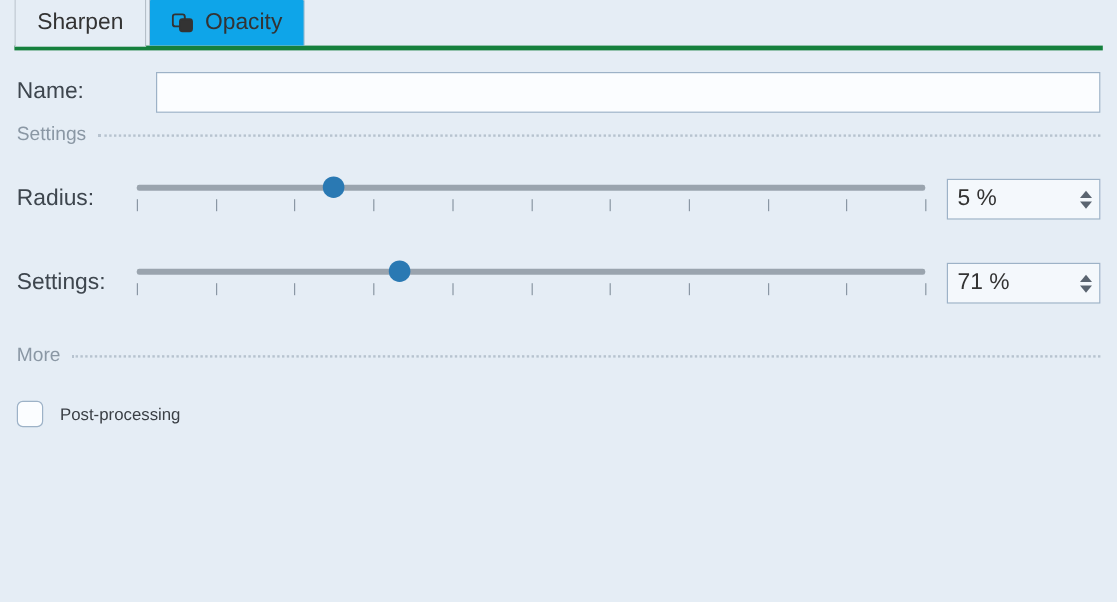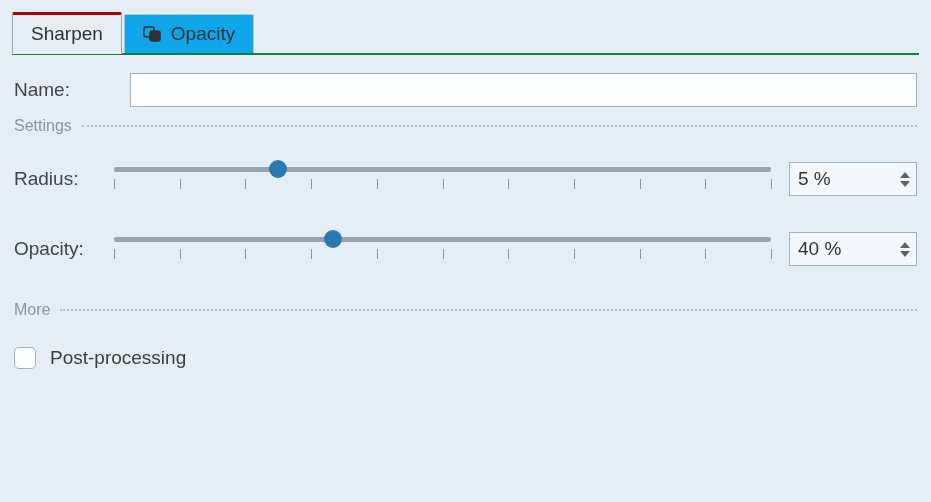--- a/index.html
+++ b/index.html
@@ -15,22 +15,22 @@
   .container {
     width: 931px;
     height: 502px;
     position: relative;
     padding: 0;
   }
   
   .tabs {
     display: flex;
     align-items: flex-end;
-    height: 55px;
-    border-bottom: 2px solid #15803d;
+    height: 42px;
+    border-bottom: 4px solid #15803d;
     margin: 0 12px 0 12px;
   }
   .tab {
     display: flex;
     align-items: center;
     gap: 6px;
     padding: 8px 18px 8px 18px;
     font-size: 19px;
     color: #333;
     border: 1px solid transparent;
@@ -178,21 +178,21 @@
     border-right: 5px solid transparent;
   }
   .arrow-up { border-bottom: 6px solid #5a6470; }
   .arrow-down { border-top: 6px solid #5a6470; }
 
   
   .check-row {
     display: flex;
     align-items: center;
     margin: 0 0 18px 0;
-    font-size: 19px;
+    font-size: 14px;
     cursor: pointer;
   }
   .checkbox {
     width: 22px;
     height: 22px;
     border: 1px solid #9db2c7;
     border-radius: 5px;
     background: #fbfdff;
     margin-right: 14px;
   }
@@ -251,40 +251,40 @@
       <div class="spinner">
         <div class="val">5 %</div>
         <div class="arrows">
           <div class="arrow-up"></div>
           <div class="arrow-down"></div>
         </div>
       </div>
     </div>
 
     <div class="slider-row">
-      <div class="label">Opacity:</div>
+      <div class="label">Settings:</div>
       <div class="slider-wrap">
         <div class="track"></div>
         <div class="ticks">
             <div class="tick" style="left: 0%;"></div>
             <div class="tick" style="left: 10%;"></div>
             <div class="tick" style="left: 20%;"></div>
             <div class="tick" style="left: 30%;"></div>
             <div class="tick" style="left: 40%;"></div>
             <div class="tick" style="left: 50%;"></div>
             <div class="tick" style="left: 60%;"></div>
             <div class="tick" style="left: 70%;"></div>
             <div class="tick" style="left: 80%;"></div>
             <div class="tick" style="left: 90%;"></div>
             <div class="tick" style="left: 100%;"></div>
           </div>
         <div class="thumb" style="left: 33.3333%;"></div>
       </div>
       <div class="spinner">
-        <div class="val">40 %</div>
+        <div class="val">71 %</div>
         <div class="arrows">
           <div class="arrow-up"></div>
           <div class="arrow-down"></div>
         </div>
       </div>
     </div>
 
     <div class="section-header" style="margin-top:2px; margin-bottom:28px;">
       <span class="title">More</span>
       <span class="dots"></span>

